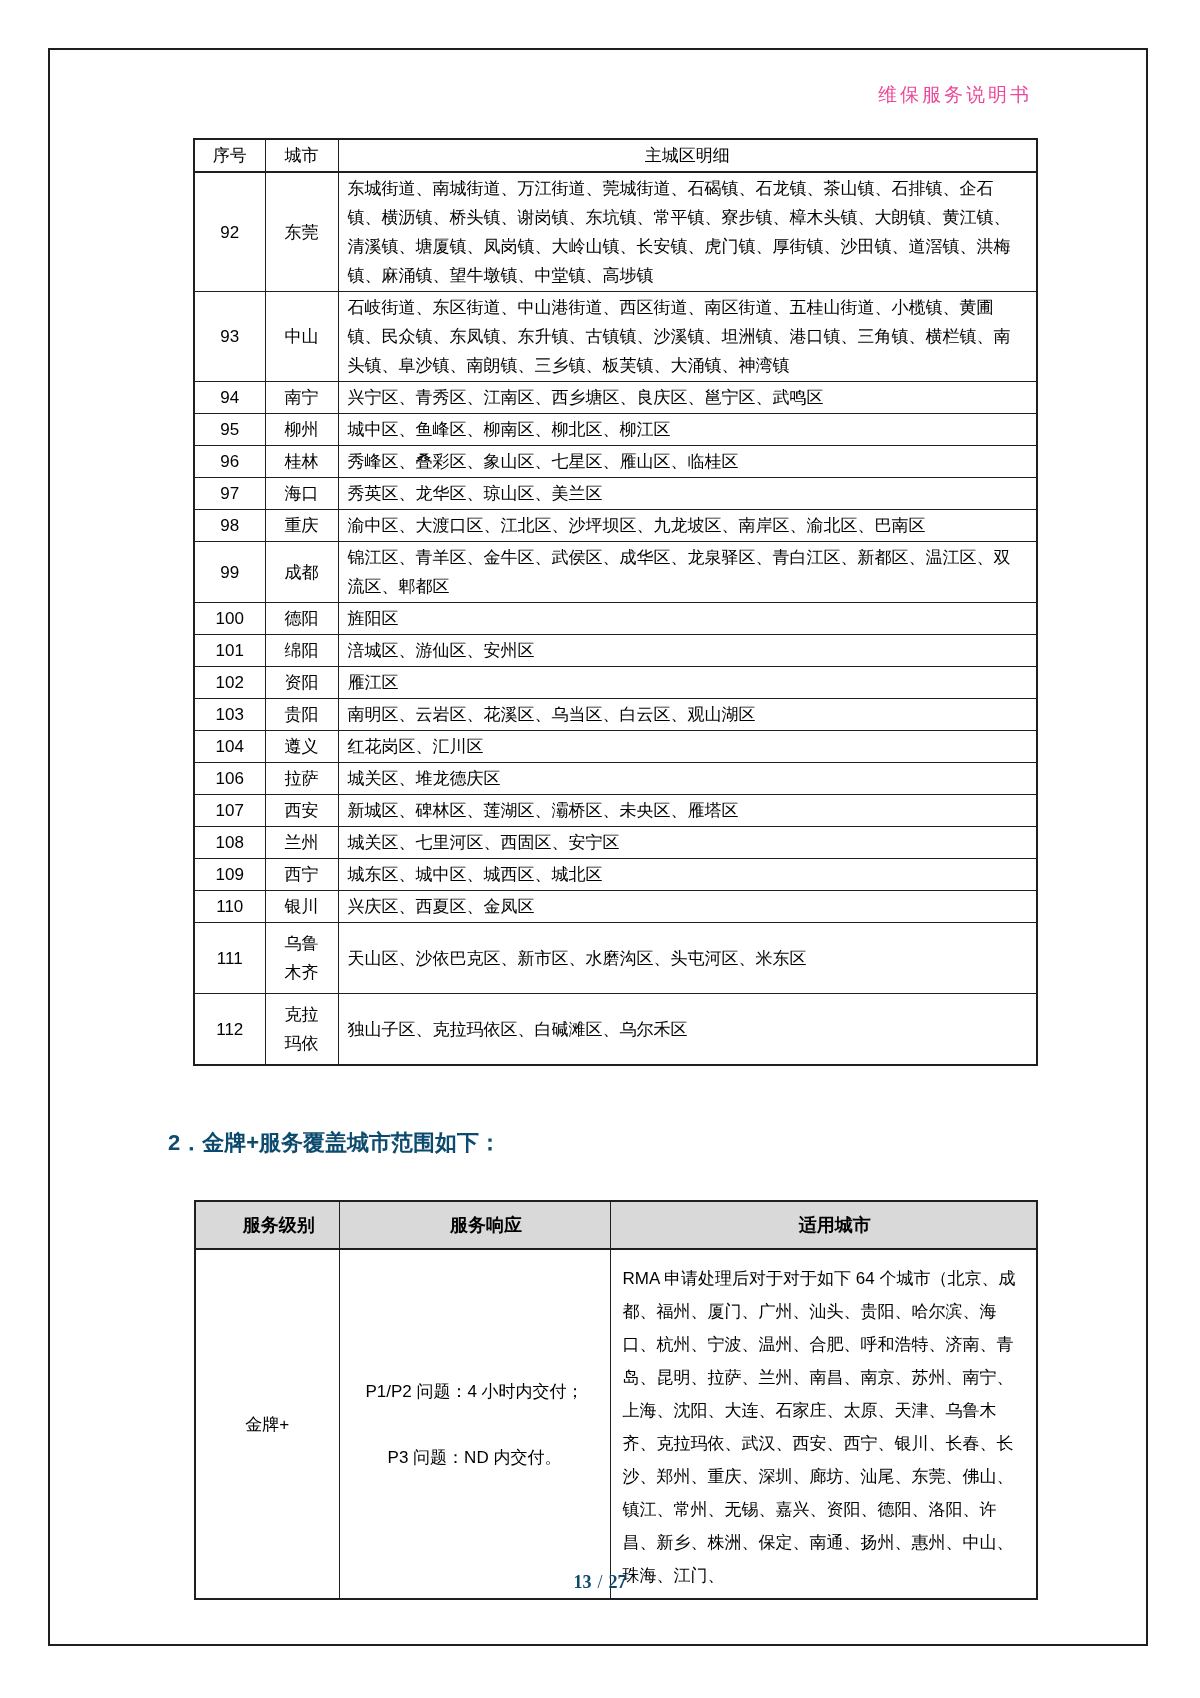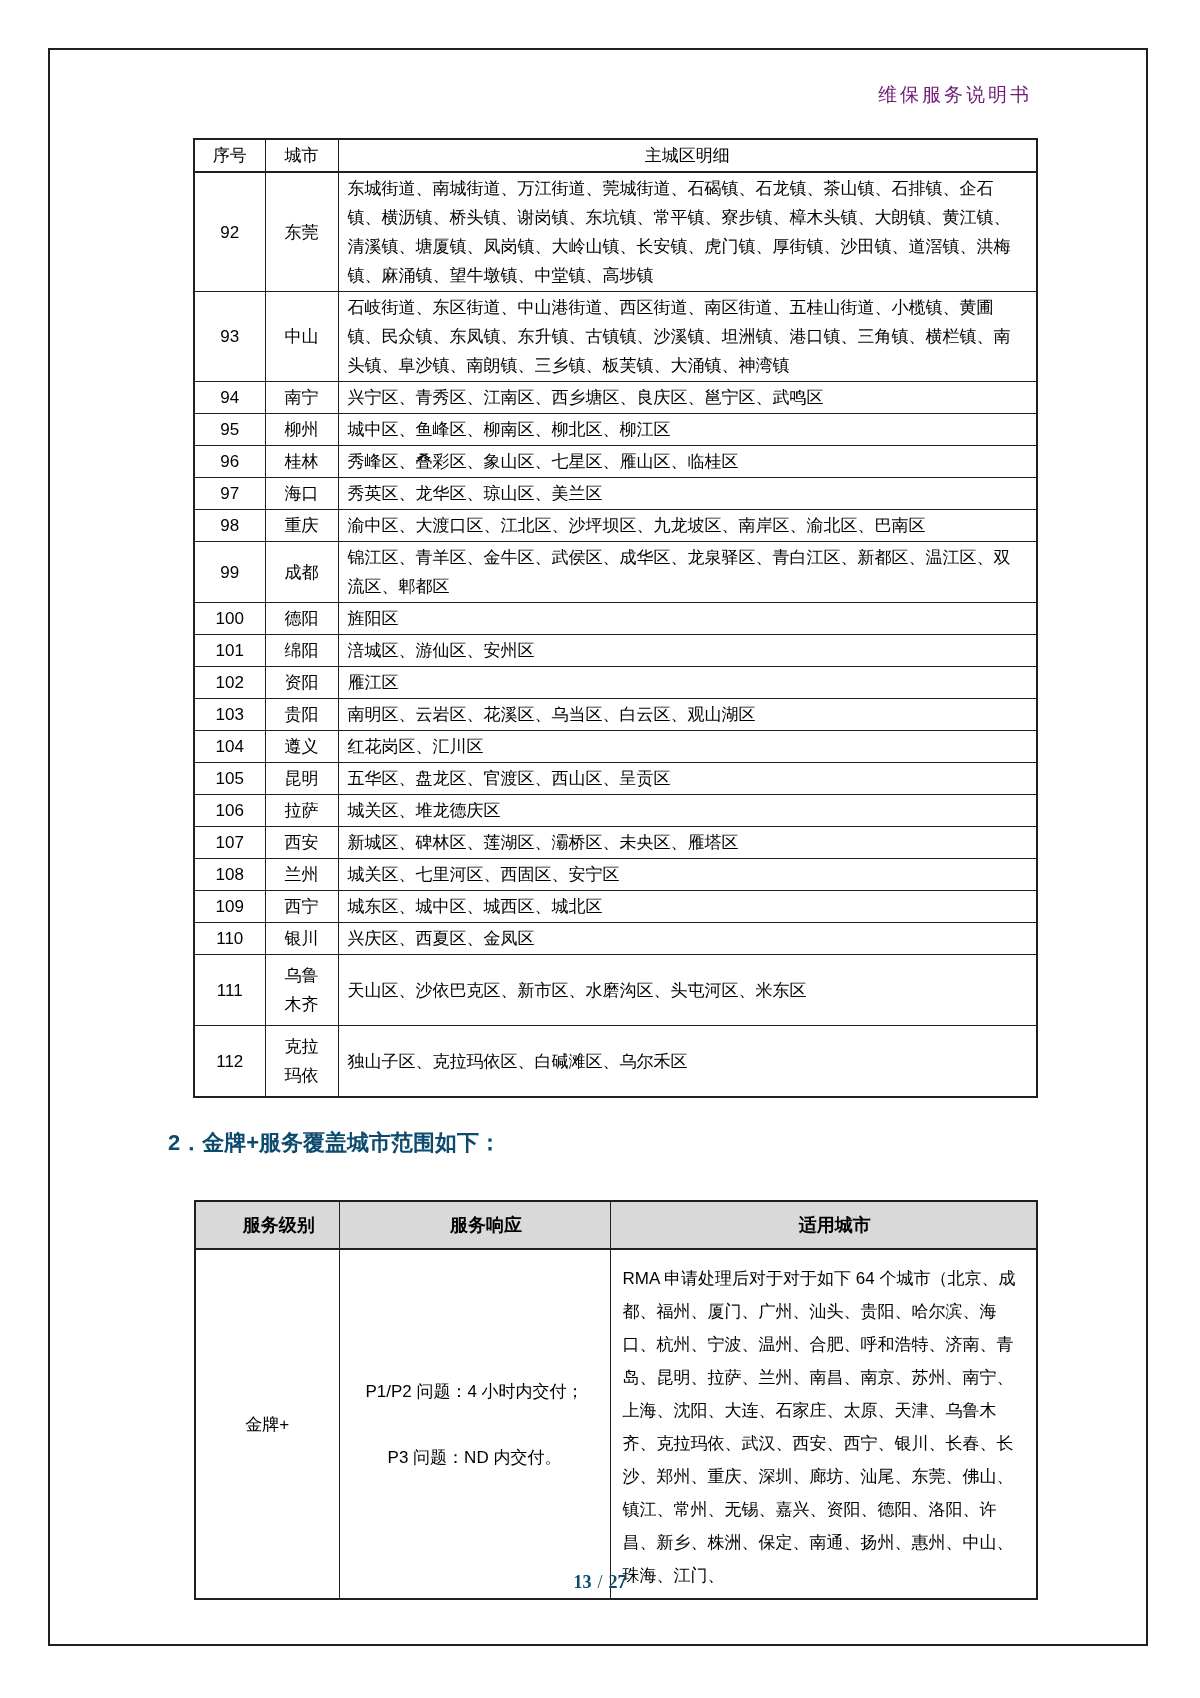--- a/index.html
+++ b/index.html
@@ -7,21 +7,21 @@
     width:1200px;height:1698px;position:relative;background:#ffffff;
     font-family:"Liberation Sans", sans-serif;color:#000;
     -webkit-font-smoothing:antialiased;
   }
   .page-frame{
     position:absolute;left:48px;top:48px;width:1100px;height:1598px;
     border:2px solid #1f1f1f;background:#ffffff;box-sizing:border-box;
   }
   .doc-header{
     position:absolute;top:82px;right:168px;
-    font-family:"Liberation Serif", serif;font-size:19px;color:#701a75;
+    font-family:"Liberation Serif", serif;font-size:19px;color:#ec4899;
     letter-spacing:3px;
   }
   
   table{border-collapse:collapse;table-layout:fixed;}
   .city-table{
     position:absolute;left:193px;top:138px;width:843px;
     border:2px solid #1f1f1f;
   }
   .city-table th,.city-table td{
     border:1px solid #1f1f1f;font-size:17px;line-height:29px;
@@ -153,25 +153,20 @@
   </tr>
       <tr>
     <td class="no">103</td>
     <td class="city">贵阳</td>
     <td class="detail">南明区、云岩区、花溪区、乌当区、白云区、观山湖区</td>
   </tr>
       <tr>
     <td class="no">104</td>
     <td class="city">遵义</td>
     <td class="detail">红花岗区、汇川区</td>
-  </tr>
-      <tr>
-    <td class="no">105</td>
-    <td class="city">昆明</td>
-    <td class="detail">五华区、盘龙区、官渡区、西山区、呈贡区</td>
   </tr>
       <tr>
     <td class="no">106</td>
     <td class="city">拉萨</td>
     <td class="detail">城关区、堆龙德庆区</td>
   </tr>
       <tr>
     <td class="no">107</td>
     <td class="city">西安</td>
     <td class="detail">新城区、碑林区、莲湖区、灞桥区、未央区、雁塔区</td>

